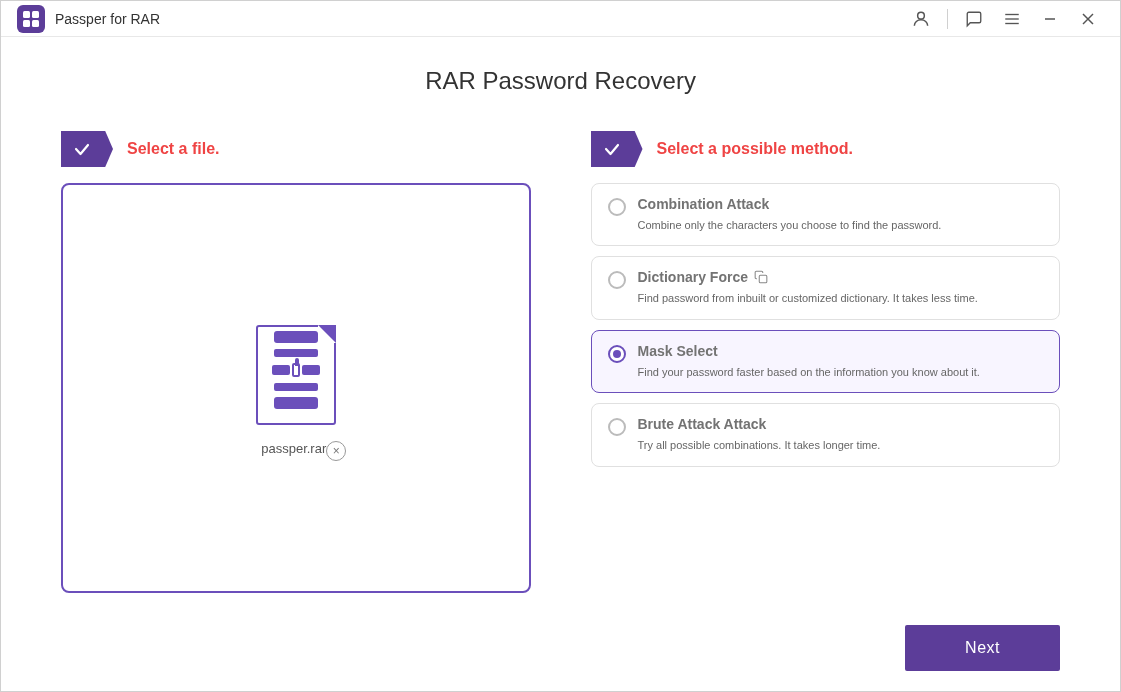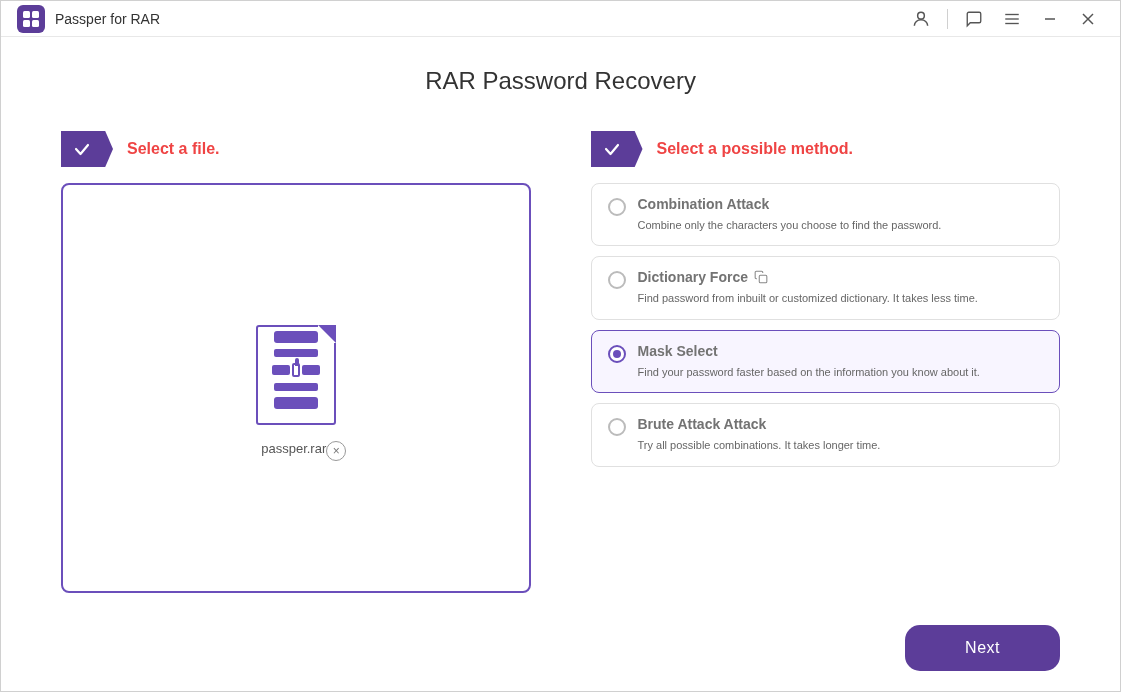--- a/index.html
+++ b/index.html
@@ -304,21 +304,21 @@
     
     .footer {
       display: flex;
       justify-content: flex-end;
       padding: 12px 60px 20px 60px;
     }
     .next-btn {
       background: #5c3d99;
       color: white;
       border: none;
-      border-radius: 15px;
+      border-radius: 2px;
       padding: 14px 60px;
       font-size: 16px;
       cursor: pointer;
       font-weight: 400;
       letter-spacing: 0.5px;
       transition: background 0.15s;
     }
   </style>
 </head>
 <body>

